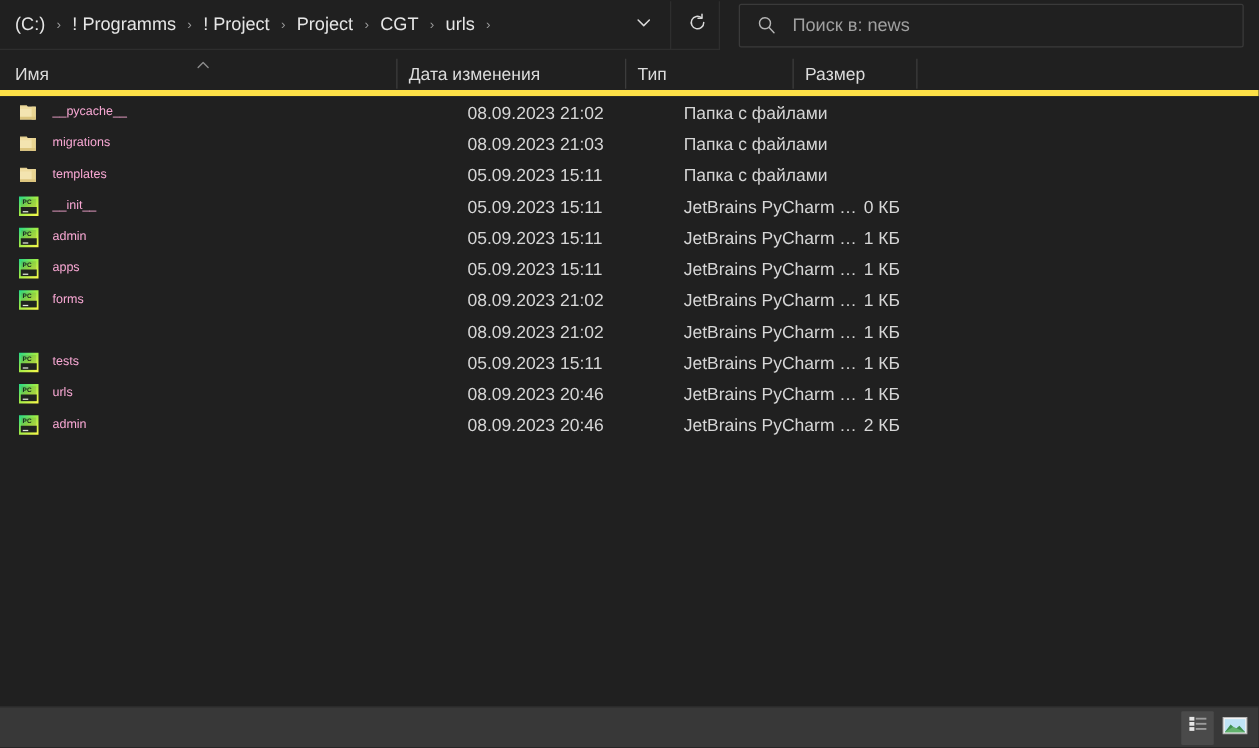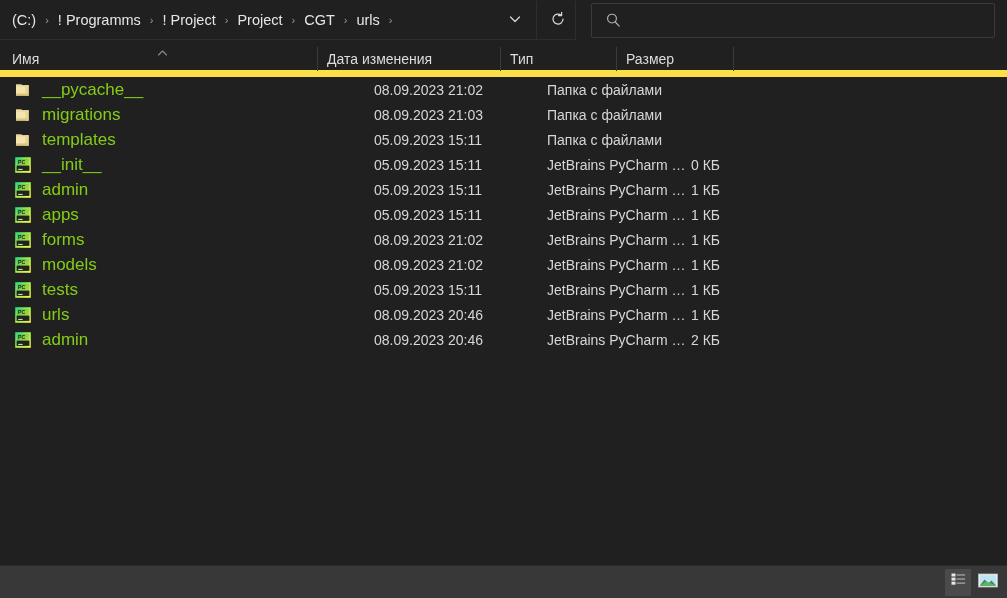--- a/index.html
+++ b/index.html
@@ -109,21 +109,21 @@
     font-size: 14.5px;
   }
   .search-input::placeholder { color: #a0a0a0; opacity: 1; }
 
   
   .colheader {
     position: relative;
     height: 36px;
     flex: 0 0 36px;
     background: #202020;
-    border-bottom: 7px solid #fde047;
+    border-bottom: 5px solid #fde047;
   }
   .col {
     position: absolute;
     top: 0;
     height: 36px;
     display: flex;
     align-items: center;
     color: #dcdcdc;
     font-size: 14px;
     padding-left: 10px;
@@ -134,21 +134,21 @@
     position: absolute;
     left: 0;
     top: 6px;
     bottom: 6px;
     width: 1px;
     background: #3c3c3c;
   }
   .col-name  { left: 0px;   width: 317px; padding-left: 12px; }
   .col-date  { left: 317px; width: 183px; }
   .col-type  { left: 500px; width: 134px; }
-  .col-size  { left: 616px; width: 99px; }
+  .col-size  { left: 634px; width: 99px; }
   .col-tail  { left: 733px; width: 6px; }
 
   .sort-caret {
     position: absolute;
     left: 157px;
     top: 2px;
     width: 11px;
     height: 8px;
     display: block;
   }
@@ -168,22 +168,22 @@
     cursor: default;
   }
 
   .cell { position: absolute; display: flex; align-items: center; white-space: nowrap; }
   .cell-name { left: 0px;   width: 317px; padding-left: 14px; }
   .cell-date { left: 317px; width: 183px; padding-left: 10px; }
   .cell-type { left: 500px; width: 134px; padding-left: 0px; }
   .cell-size { left: 634px; width: 86px; justify-content: flex-end; align-items: center; }
 
   .fname {
-    color: #84cc16;
-    font-size: 17px;
+    color: #f9a8d4;
+    font-size: 10px;
     margin-left: 10px;
   }
   .fmeta { color: #d6d6d6; font-size: 14px; margin-left: 47px; }
   .fmeta.type { color: #d6d6d6; }
   .fmeta.size { color: #d6d6d6; }
 
   .icon-wrap {
     width: 18px;
     height: 18px;
     flex: 0 0 18px;
@@ -262,20 +262,21 @@
       </span>
     </div>
 
     <div class="searchbox">
       <span class="search-ico">
         <svg width="17" height="17" viewBox="0 0 17 17">
           <circle cx="7" cy="6.6" r="4.4" fill="none" stroke="#b4b4b4" stroke-width="1.15"></circle>
           <line x1="10.3" y1="10" x2="14.2" y2="14.2" stroke="#b4b4b4" stroke-width="1.15" stroke-linecap="round"></line>
         </svg>
       </span>
+      <input class="search-input" type="text" placeholder="Поиск в: news" value="" style="">
     </div>
   </div>
 
   <div class="colheader">
 
     <span class="sort-caret">
       <svg width="11" height="8" viewBox="0 0 11 8">
         <path d="M1.5 6 L5.5 2 L9.5 6" fill="none" stroke="#8c8c8c" stroke-width="1.1" stroke-linecap="round" stroke-linejoin="round"></path>
       </svg>
     </span>
@@ -474,39 +475,50 @@
           <span class="fmeta">08.09.2023 21:02</span>
         </div>
         <div class="cell cell-type">
           <span class="fmeta type">JetBrains PyCharm …</span>
         </div>
         <div class="cell cell-size">
           <span class="fmeta size">1 КБ</span>
         </div>
       </div>
       <div class="row">
+        <div class="cell cell-date">
+          <span class="fmeta">08.09.2023 21:02</span>
+        </div>
+        <div class="cell cell-type">
+          <span class="fmeta type">JetBrains PyCharm …</span>
+        </div>
+        <div class="cell cell-size">
+          <span class="fmeta size">1 КБ</span>
+        </div>
+      </div>
+      <div class="row">
         <div class="cell cell-name">
           <span class="icon-wrap"><svg width="18" height="18" viewBox="0 0 18 18">
               <defs>
                 <linearGradient id="pcg" x1="0" y1="0" x2="1" y2="1">
                   <stop offset="0%" stop-color="#21d789"></stop>
                   <stop offset="45%" stop-color="#9cec48"></stop>
                   <stop offset="100%" stop-color="#fcf84a"></stop>
                 </linearGradient>
               </defs>
               <rect x="1.2" y="1.2" width="15.6" height="15.6" fill="url(#pcg)"></rect>
               <rect x="3" y="3" width="12" height="12" fill="#1b1b1b" opacity="0.12"></rect>
               <text x="4.1" y="7.6" font-family="Liberation Sans, sans-serif" font-size="5.2" font-weight="bold" fill="#17201a">PC</text>
               <rect x="2.6" y="9.6" width="12.8" height="5.3" fill="#20241f"></rect>
               <rect x="4.2" y="12.9" width="4.4" height="1" fill="#dfe6da"></rect>
             </svg></span>
-          <span class="fname">models</span>
-        </div>
-        <div class="cell cell-date">
-          <span class="fmeta">08.09.2023 21:02</span>
+          <span class="fname">tests</span>
+        </div>
+        <div class="cell cell-date">
+          <span class="fmeta">05.09.2023 15:11</span>
         </div>
         <div class="cell cell-type">
           <span class="fmeta type">JetBrains PyCharm …</span>
         </div>
         <div class="cell cell-size">
           <span class="fmeta size">1 КБ</span>
         </div>
       </div>
       <div class="row">
         <div class="cell cell-name">
@@ -517,24 +529,24 @@
                   <stop offset="45%" stop-color="#9cec48"></stop>
                   <stop offset="100%" stop-color="#fcf84a"></stop>
                 </linearGradient>
               </defs>
               <rect x="1.2" y="1.2" width="15.6" height="15.6" fill="url(#pcg)"></rect>
               <rect x="3" y="3" width="12" height="12" fill="#1b1b1b" opacity="0.12"></rect>
               <text x="4.1" y="7.6" font-family="Liberation Sans, sans-serif" font-size="5.2" font-weight="bold" fill="#17201a">PC</text>
               <rect x="2.6" y="9.6" width="12.8" height="5.3" fill="#20241f"></rect>
               <rect x="4.2" y="12.9" width="4.4" height="1" fill="#dfe6da"></rect>
             </svg></span>
-          <span class="fname">tests</span>
-        </div>
-        <div class="cell cell-date">
-          <span class="fmeta">05.09.2023 15:11</span>
+          <span class="fname">urls</span>
+        </div>
+        <div class="cell cell-date">
+          <span class="fmeta">08.09.2023 20:46</span>
         </div>
         <div class="cell cell-type">
           <span class="fmeta type">JetBrains PyCharm …</span>
         </div>
         <div class="cell cell-size">
           <span class="fmeta size">1 КБ</span>
         </div>
       </div>
       <div class="row">
         <div class="cell cell-name">
@@ -545,48 +557,20 @@
                   <stop offset="45%" stop-color="#9cec48"></stop>
                   <stop offset="100%" stop-color="#fcf84a"></stop>
                 </linearGradient>
               </defs>
               <rect x="1.2" y="1.2" width="15.6" height="15.6" fill="url(#pcg)"></rect>
               <rect x="3" y="3" width="12" height="12" fill="#1b1b1b" opacity="0.12"></rect>
               <text x="4.1" y="7.6" font-family="Liberation Sans, sans-serif" font-size="5.2" font-weight="bold" fill="#17201a">PC</text>
               <rect x="2.6" y="9.6" width="12.8" height="5.3" fill="#20241f"></rect>
               <rect x="4.2" y="12.9" width="4.4" height="1" fill="#dfe6da"></rect>
             </svg></span>
-          <span class="fname">urls</span>
-        </div>
-        <div class="cell cell-date">
-          <span class="fmeta">08.09.2023 20:46</span>
-        </div>
-        <div class="cell cell-type">
-          <span class="fmeta type">JetBrains PyCharm …</span>
-        </div>
-        <div class="cell cell-size">
-          <span class="fmeta size">1 КБ</span>
-        </div>
-      </div>
-      <div class="row">
-        <div class="cell cell-name">
-          <span class="icon-wrap"><svg width="18" height="18" viewBox="0 0 18 18">
-              <defs>
-                <linearGradient id="pcg" x1="0" y1="0" x2="1" y2="1">
-                  <stop offset="0%" stop-color="#21d789"></stop>
-                  <stop offset="45%" stop-color="#9cec48"></stop>
-                  <stop offset="100%" stop-color="#fcf84a"></stop>
-                </linearGradient>
-              </defs>
-              <rect x="1.2" y="1.2" width="15.6" height="15.6" fill="url(#pcg)"></rect>
-              <rect x="3" y="3" width="12" height="12" fill="#1b1b1b" opacity="0.12"></rect>
-              <text x="4.1" y="7.6" font-family="Liberation Sans, sans-serif" font-size="5.2" font-weight="bold" fill="#17201a">PC</text>
-              <rect x="2.6" y="9.6" width="12.8" height="5.3" fill="#20241f"></rect>
-              <rect x="4.2" y="12.9" width="4.4" height="1" fill="#dfe6da"></rect>
-            </svg></span>
           <span class="fname">admin</span>
         </div>
         <div class="cell cell-date">
           <span class="fmeta">08.09.2023 20:46</span>
         </div>
         <div class="cell cell-type">
           <span class="fmeta type">JetBrains PyCharm …</span>
         </div>
         <div class="cell cell-size">
           <span class="fmeta size">2 КБ</span>

